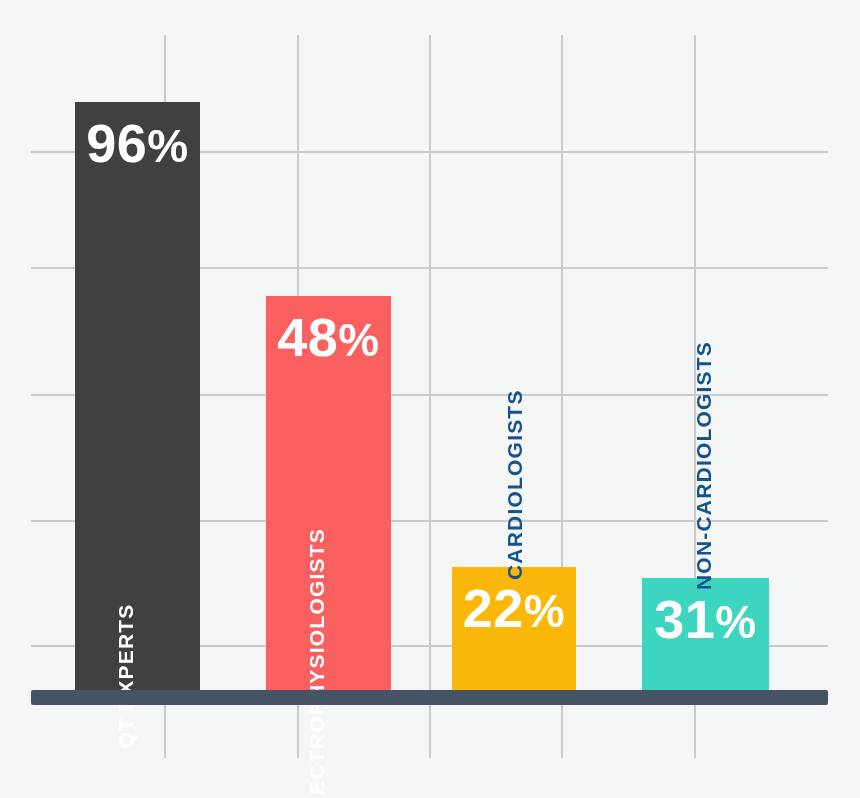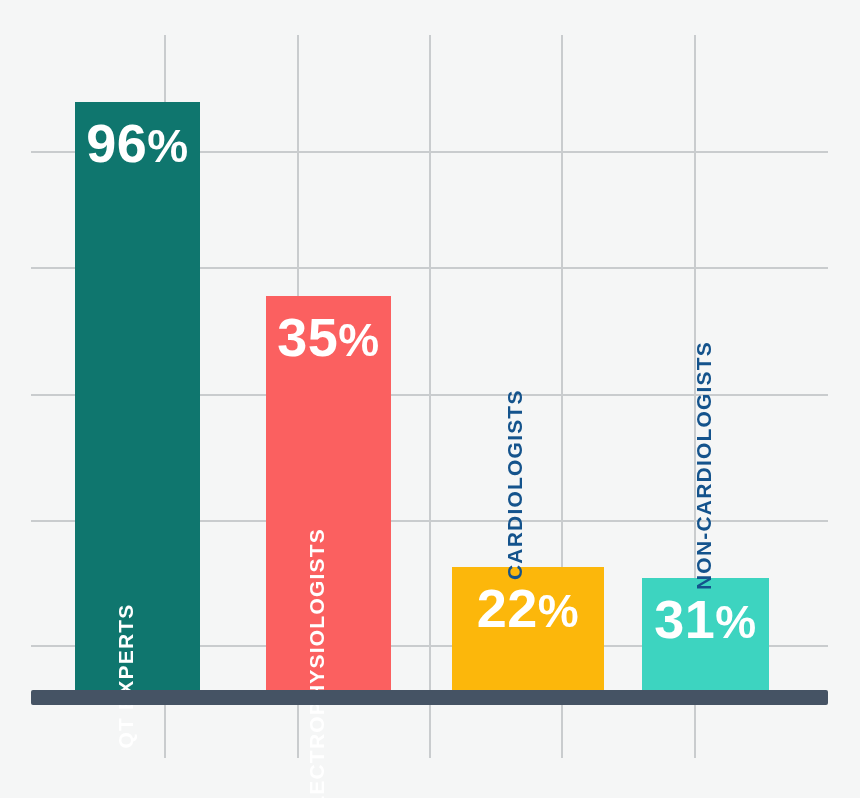--- a/index.html
+++ b/index.html
@@ -114,35 +114,35 @@
 
     <div class="vline" style="left:164px"></div>
     <div class="vline" style="left:297px"></div>
     <div class="vline" style="left:429px"></div>
     <div class="vline" style="left:561px"></div>
     <div class="vline" style="left:694px"></div>
   </div>
 
   <div class="plot">
 
-    <div class="bar" id="bar-0" style="left:75px; width:125px; height:588px; background:#0f766e;">
+    <div class="bar" id="bar-0" style="left:75px; width:125px; height:588px; background:#404040;">
       <div class="bar-value">
         <span>96</span><span class="pct">%</span>
       </div>
       <div class="bar-label-inside">QT EXPERTS</div>
     </div>
 
     <div class="bar" id="bar-1" style="left:266px; width:125px; height:394px; background:#fb6060;">
       <div class="bar-value">
-        <span>35</span><span class="pct">%</span>
+        <span>48</span><span class="pct">%</span>
       </div>
       <div class="bar-label-inside">ELECTROPHYSIOLOGISTS</div>
     </div>
 
-    <div class="bar" id="bar-2" style="left:452px; width:152px; height:123px; background:#fcb70b;">
+    <div class="bar" id="bar-2" style="left:452px; width:124px; height:123px; background:#fcb70b;">
       <div class="bar-value">
         <span>22</span><span class="pct">%</span>
       </div>
     </div>
     <div class="bar-label-outside" style="left:527px; top:556px;">CARDIOLOGISTS</div>
 
     <div class="bar" id="bar-3" style="left:642px; width:127px; height:112px; background:#3dd4c0;">
       <div class="bar-value">
         <span>31</span><span class="pct">%</span>
       </div>

